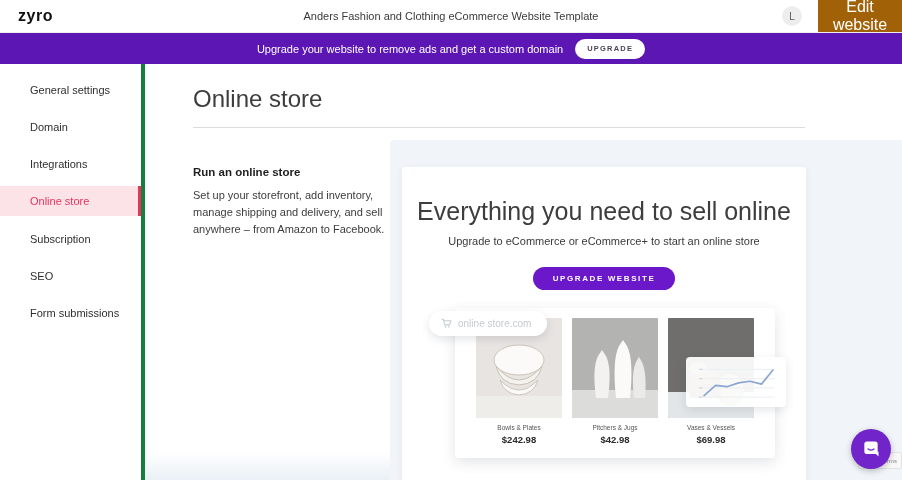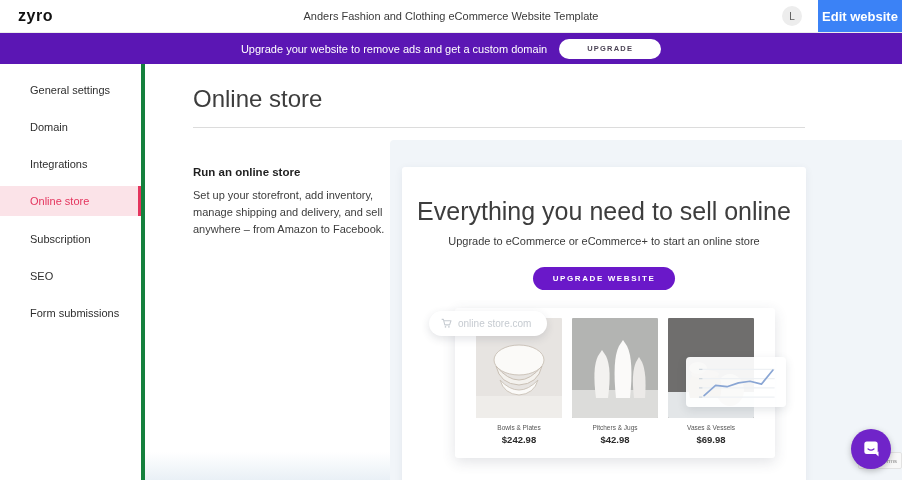--- a/index.html
+++ b/index.html
@@ -10,29 +10,29 @@
   
   .topbar { position:absolute; left:0; top:0; width:902px; height:33px; background:#fff;
             border-bottom:1px solid #ececec; z-index:30; }
   .logo { position:absolute; left:18px; top:7px; font-size:16px; font-weight:800;
           letter-spacing:.5px; color:#111; }
   .site-title { position:absolute; left:0; right:0; top:10px; text-align:center;
                 font-size:11px; color:#3a3a3a; }
   .avatar { position:absolute; right:100px; top:6px; width:20px; height:20px; border-radius:50%;
             background:#ededed; color:#5a5a5a; font-size:10px; display:flex;
             align-items:center; justify-content:center; }
-  .edit-btn { position:absolute; right:0; top:0; width:84px; height:32px; background:#3b82f6;
-              color:#fff; font-size:13px; border:none; display:flex; align-items:center;
-              justify-content:center; cursor:pointer;font-weight:bold; }
+  .edit-btn { position:absolute; right:0; top:0; width:84px; height:32px; background:#a16207;
+              color:#fff; font-size:16px; border:none; display:flex; align-items:center;
+              justify-content:center; cursor:pointer; }
 
   
   .banner { position:absolute; left:0; top:33px; width:902px; height:31px; background:#5b16b4;
             display:flex; align-items:center; justify-content:center; gap:12px; z-index:25; }
   .banner-text { color:#fff; font-size:11px; }
-  .banner-btn { height:20px; padding:0 28px; border-radius:11px; background:#fff; border:none;
+  .banner-btn { height:20px; padding:0 12px; border-radius:11px; background:#fff; border:none;
                 font-size:7.5px; font-weight:bold; letter-spacing:1.2px; color:#4c4456;
                 cursor:pointer; }
 
   
   .sidebar { position:absolute; left:0; top:64px; width:145px; height:416px; background:#fff;
              border-right:4px solid #15803d; z-index:5; padding-top:7px; }
   .side-item { position:relative; height:37px; display:flex; align-items:center;
                padding-left:30px; font-size:11px; color:#2e2e2e; cursor:pointer; }
   .side-item.active { background:#fbe3e8; color:#e4355e; height:30px; margin:4px 0; }
   .side-item.active::after { content:""; position:absolute; right:0; top:0; bottom:0;

